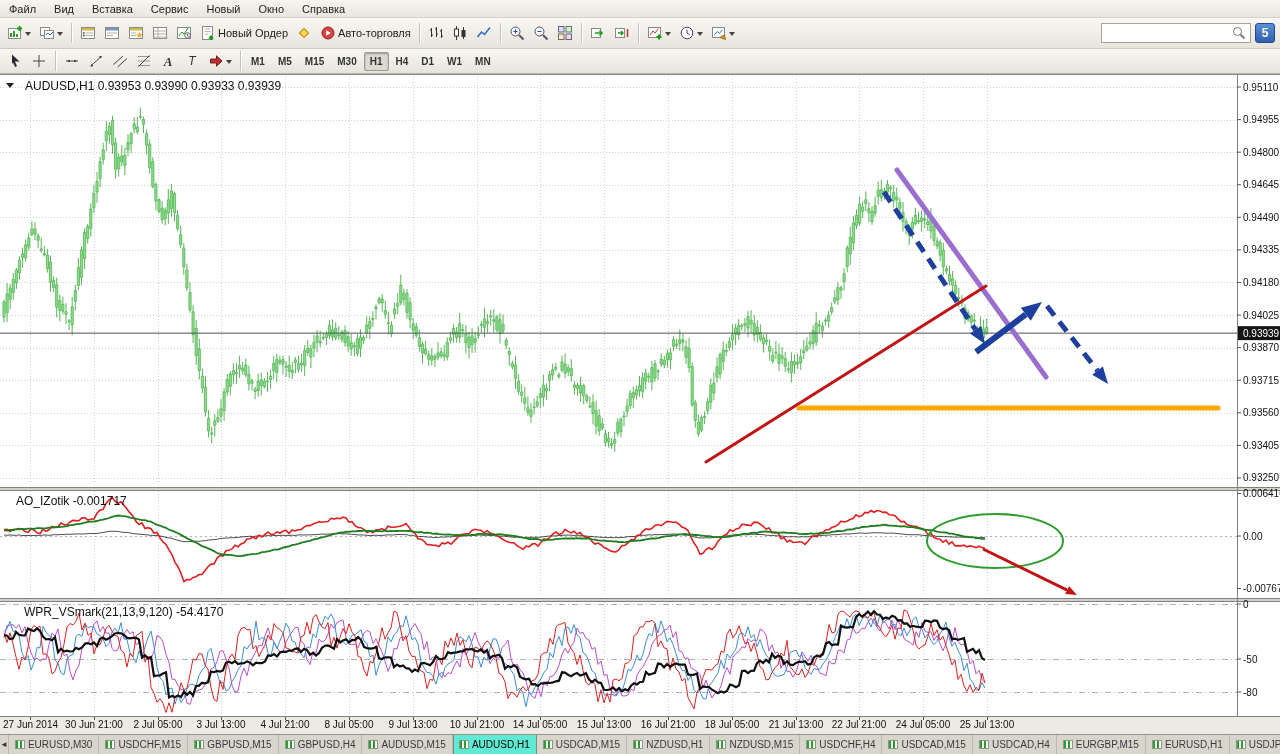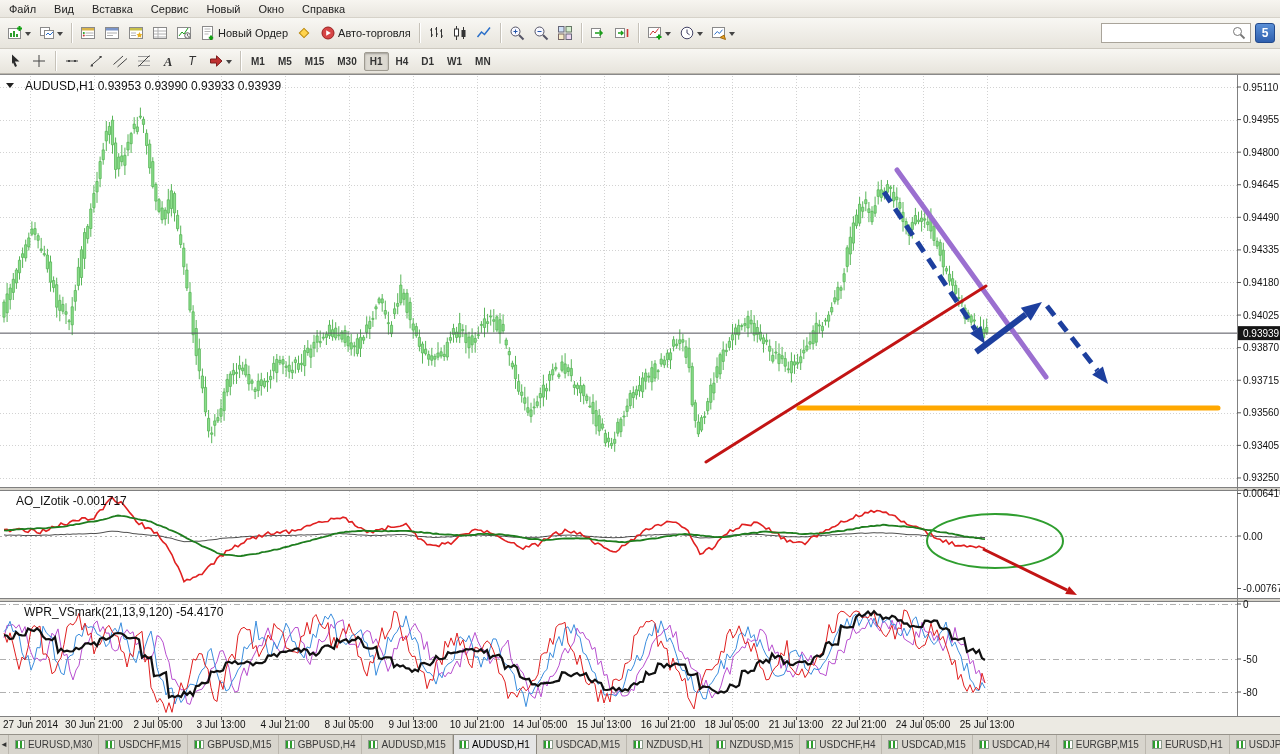--- a/index.html
+++ b/index.html
@@ -22,21 +22,21 @@
 .mql5btn{width:20px;height:20px;background:linear-gradient(#5a8fd6,#2f5fae);border:1px solid #234a8c;border-radius:3px;color:#fff;font-weight:bold;font-size:12px;display:flex;align-items:center;justify-content:center;margin-right:2px}
 #chart-area{position:absolute;top:74px;left:0;width:1280px;height:660px;background:#fff}
 #chart-svg{position:absolute;top:0;left:0}
 #chart-svg text{font-family:"Liberation Sans",sans-serif;font-size:10px;fill:#111}
 #chart-svg text.badge-t{fill:#fff}
 .overlay-label{position:absolute;font-size:12px;color:#111;white-space:nowrap;display:flex;gap:11px;pointer-events:none}
 .tri-down{width:0;height:0;border:4px solid transparent;border-top:5px solid #222;margin-top:4px}
 .tabbar{position:absolute;top:734px;left:0;width:1280px;height:20px;background:#d8d5cd;border-top:1px solid #96928a;display:flex;align-items:stretch;overflow:hidden}
 .tabscroll{width:16px;display:flex;align-items:center;justify-content:center;border-right:1px solid #bcb8af;color:#333;font-size:8px}
 .tab{display:flex;align-items:center;gap:3px;padding:0 6px;font-size:10px;color:#3a3a3a;border-right:1px solid #bcb8af;white-space:nowrap}
-.tab.active{background:#e5e5e5;color:#000;border-right:1px solid #8a867c;box-shadow:inset 1px 0 0 #8a867c}
+.tab.active{background:#5eead4;color:#000;border-right:1px solid #8a867c;box-shadow:inset 1px 0 0 #8a867c}
 .tabicon{width:10px;height:9px;background:#fff;border:1px solid #8a9a8a;display:inline-block;background-image:repeating-linear-gradient(90deg,#2e9e2e 0 2px,transparent 2px 4px)}
 </style>
 </head>
 <body>
 
 <div class="menubar" id="menubar">
     <span class="menu-item">Файл</span>
     <span class="menu-item">Вид</span>
     <span class="menu-item">Вставка</span>
     <span class="menu-item">Сервис</span>

